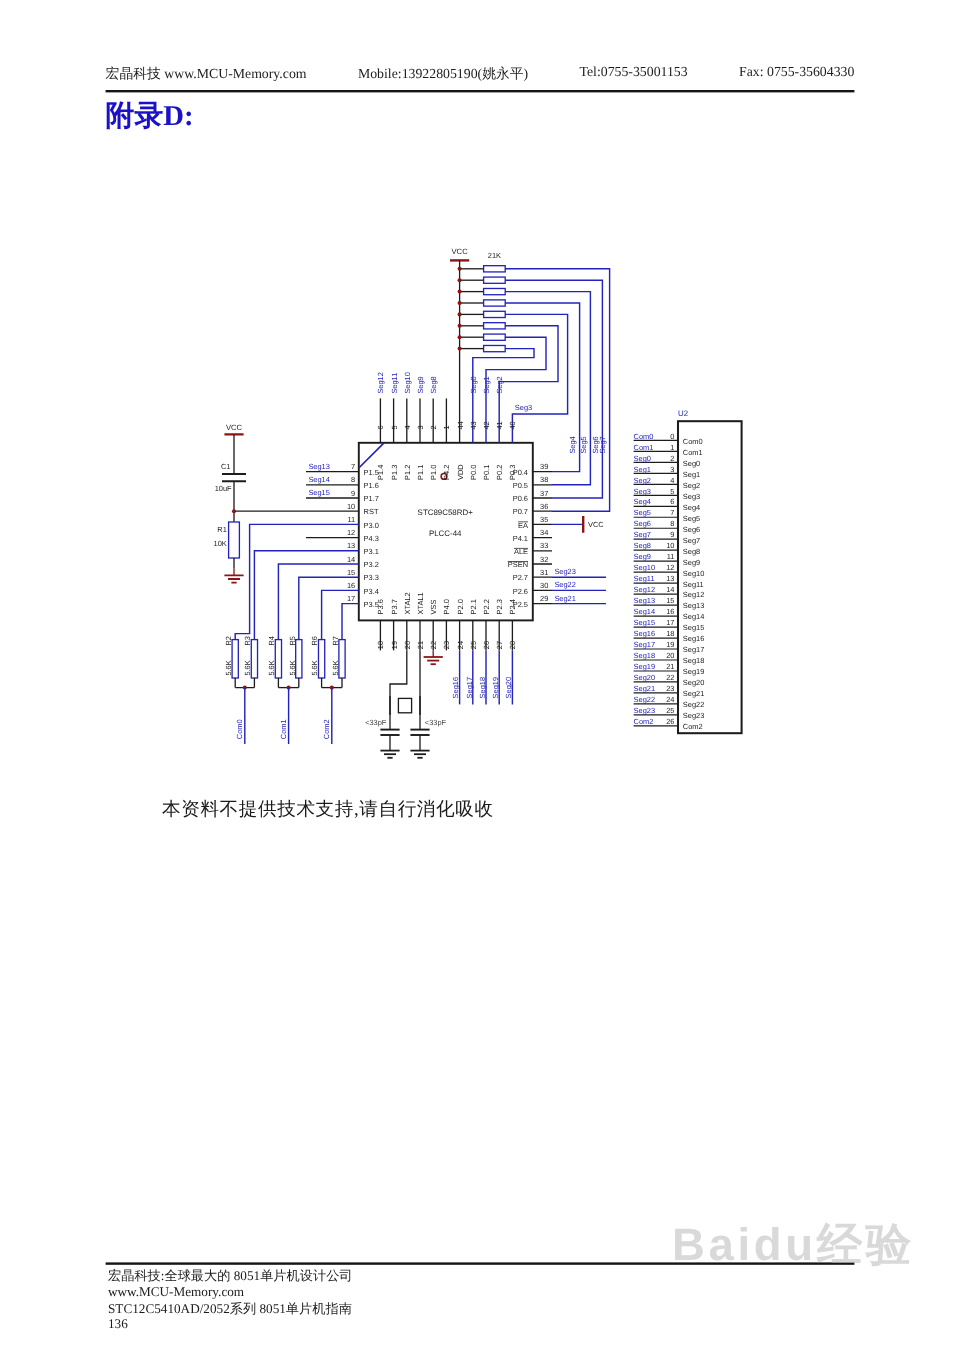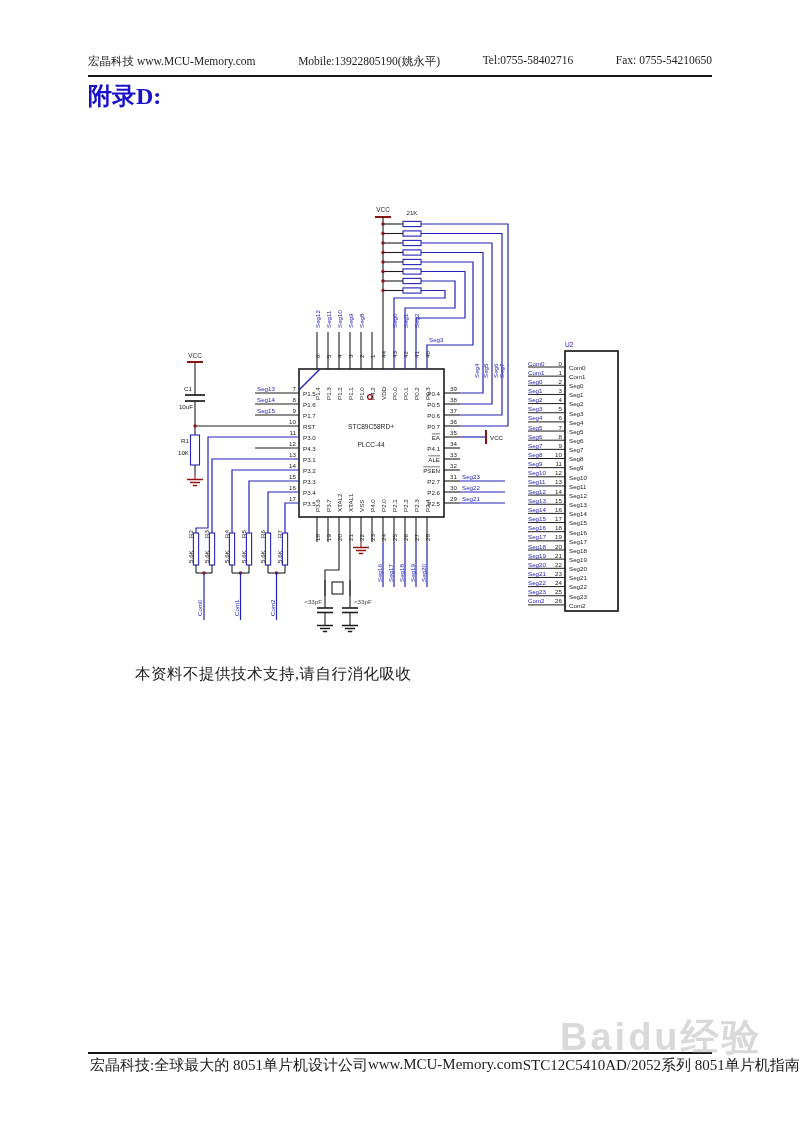--- a/index.html
+++ b/index.html
@@ -6,38 +6,38 @@
   .page{position:relative;width:800px;height:1132px;background:#ffffff;overflow:hidden;
         font-family:"Liberation Serif",serif;color:#1c1c1c;text-decoration:underline;}
   .hdr{position:absolute;left:88px;top:54px;width:624px;display:flex;justify-content:space-between;
        font-size:11.5px;white-space:nowrap;}
   .rule{position:absolute;left:88px;width:624px;height:2px;background:#151515;}
   .titlerow{position:absolute;left:88px;top:80px;width:640px;height:30px;color:#1a12c8;font-weight:bold;}
   .title-prefix{position:absolute;left:0;top:0;font-size:24px;}
   .title-main{position:absolute;left:142px;top:-1px;font-size:21px;letter-spacing:1px;}
   .note{position:absolute;left:90px;top:664px;font-size:15.5px;letter-spacing:0.5px;margin-left:45px;}
   .ftr{position:absolute;left:90px;top:1056px;width:620px;display:flex;justify-content:space-between;
-       font-size:15px;white-space:nowrap;}
+       font-size:11px;white-space:nowrap;flex-direction:column;}
   .wm1{position:absolute;left:560px;top:1012px;font-family:"Liberation Sans",sans-serif;
        font-size:38px;font-weight:bold;color:#b5b5b5;opacity:.5;letter-spacing:3px;z-index:5;}
   .wm2{position:absolute;left:556px;top:1078px;font-family:"Liberation Sans",sans-serif;
        font-size:25px;font-weight:bold;color:#bdbdbd;opacity:.55;letter-spacing:1px;z-index:5;}
   svg.sch{position:absolute;left:168px;top:192px;}
   svg.sch text{font-family:"Liberation Sans",sans-serif;}
 </style>
 </head>
 <body>
 
 <div class="page">
 
   <div class="hdr">
     <span>宏晶科技 www.MCU-Memory.com</span>
     <span>Mobile:13922805190(姚永平)</span>
-    <span>Tel:0755-58402716</span>
-    <span>Fax: 0755-54210650</span>
+    <span>Tel:0755-35001153</span>
+    <span>Fax: 0755-35604330</span>
   </div>
   <div class="rule" style="top:75px;"></div>
 
   <div class="titlerow">
     <span class="title-prefix">附录D:</span>
   </div>
 
   <svg class="sch" width="460" height="450" viewBox="0 0 460 450">
       <rect x="131" y="177" width="145" height="148" fill="#fff" stroke="#1c1c1c" stroke-width="1.6"></rect>
       <polyline points="131,198 152,177" fill="none" stroke="#2323bb" stroke-width="1.4"></polyline>

